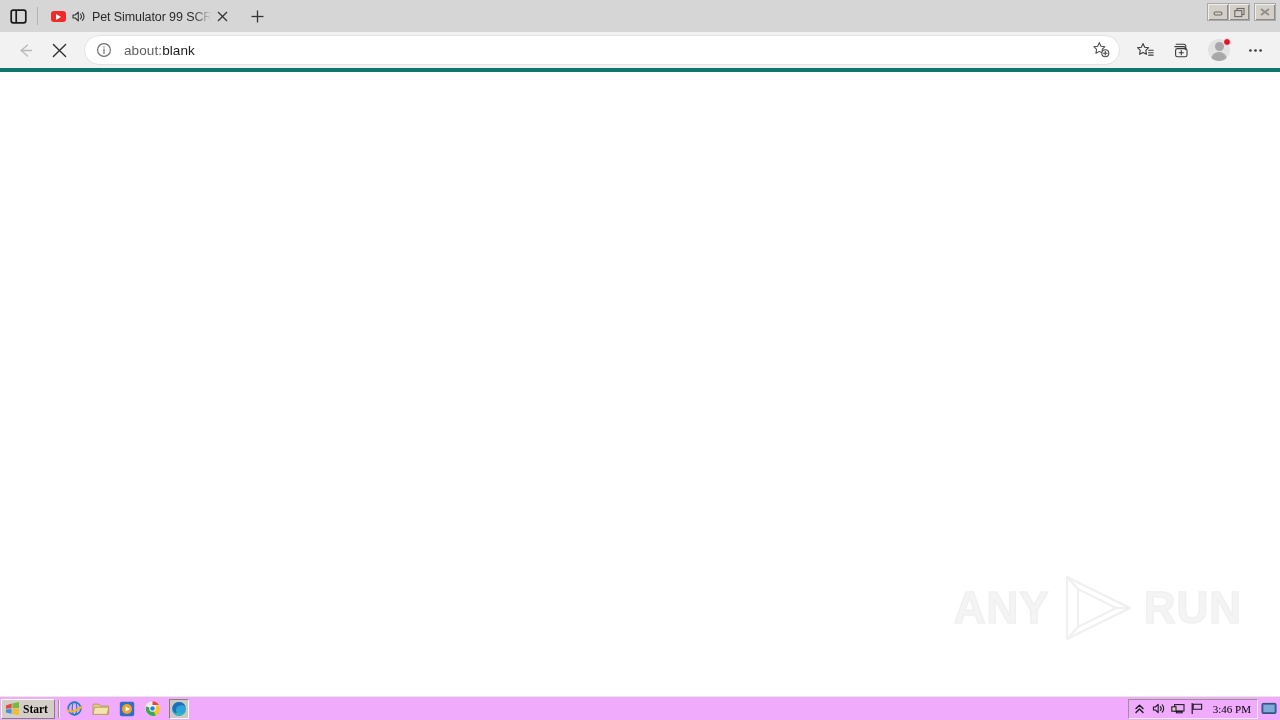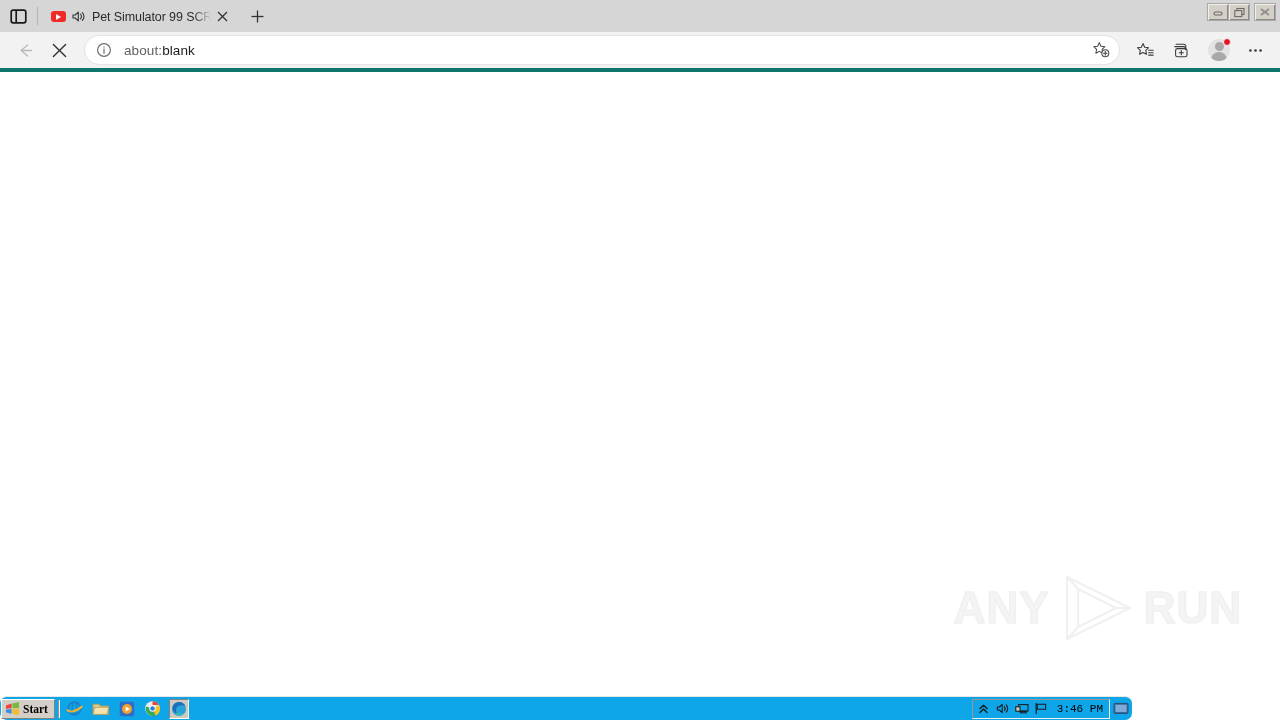--- a/index.html
+++ b/index.html
@@ -193,24 +193,24 @@
     letter-spacing:1px;
     color:transparent;
     -webkit-text-stroke:1.5px #f0f0f0;
     text-shadow:0 0 1px #f4f4f4;
   }
   .wm-logo { position:relative; width:86px; height:72px; }
 
   
   .taskbar {
     position:absolute; left:0; bottom:0;
-    width:1132px; height:24px;
-    background:#0ea5e9;
+    width:1280px; height:24px;
+    background:#f0abfc;
     border-top:1px solid #eae6e1;
-    display:flex; align-items:center;border-radius:7px;
+    display:flex; align-items:center;
   }
   .start-btn {
     height:20px; margin-left:1px;
     display:flex; align-items:center;
     padding:0 6px 0 3px;
     background:#d4cec8;
     border:1px solid #ffffff;
     border-right-color:#84807a; border-bottom-color:#84807a;
     flex:0 0 auto;
   }
@@ -240,21 +240,21 @@
   .tray {
     display:flex; align-items:center; height:20px;
     border:1px solid #9a948e;
     border-right-color:#f2efeb; border-bottom-color:#f2efeb;
     padding:0 4px; gap:5px; margin-right:2px;
     flex:0 0 auto;
   }
   .tray-icon { width:14px; height:14px; display:flex; align-items:center; justify-content:center; flex:0 0 auto;}
   .tray-time {
     font-size:11px; color:#000000; margin:0 2px 0 4px;
-    font-family:Liberation Mono, monospace;
+    font-family:Liberation Serif, serif;
     white-space:nowrap;
   }
   .tray-right { width:18px; height:16px; display:flex; align-items:center; justify-content:center;
     margin-right:2px; flex:0 0 auto;}
 </style>
 </head>
 <body>
 
 <div class="browser-window">
 

